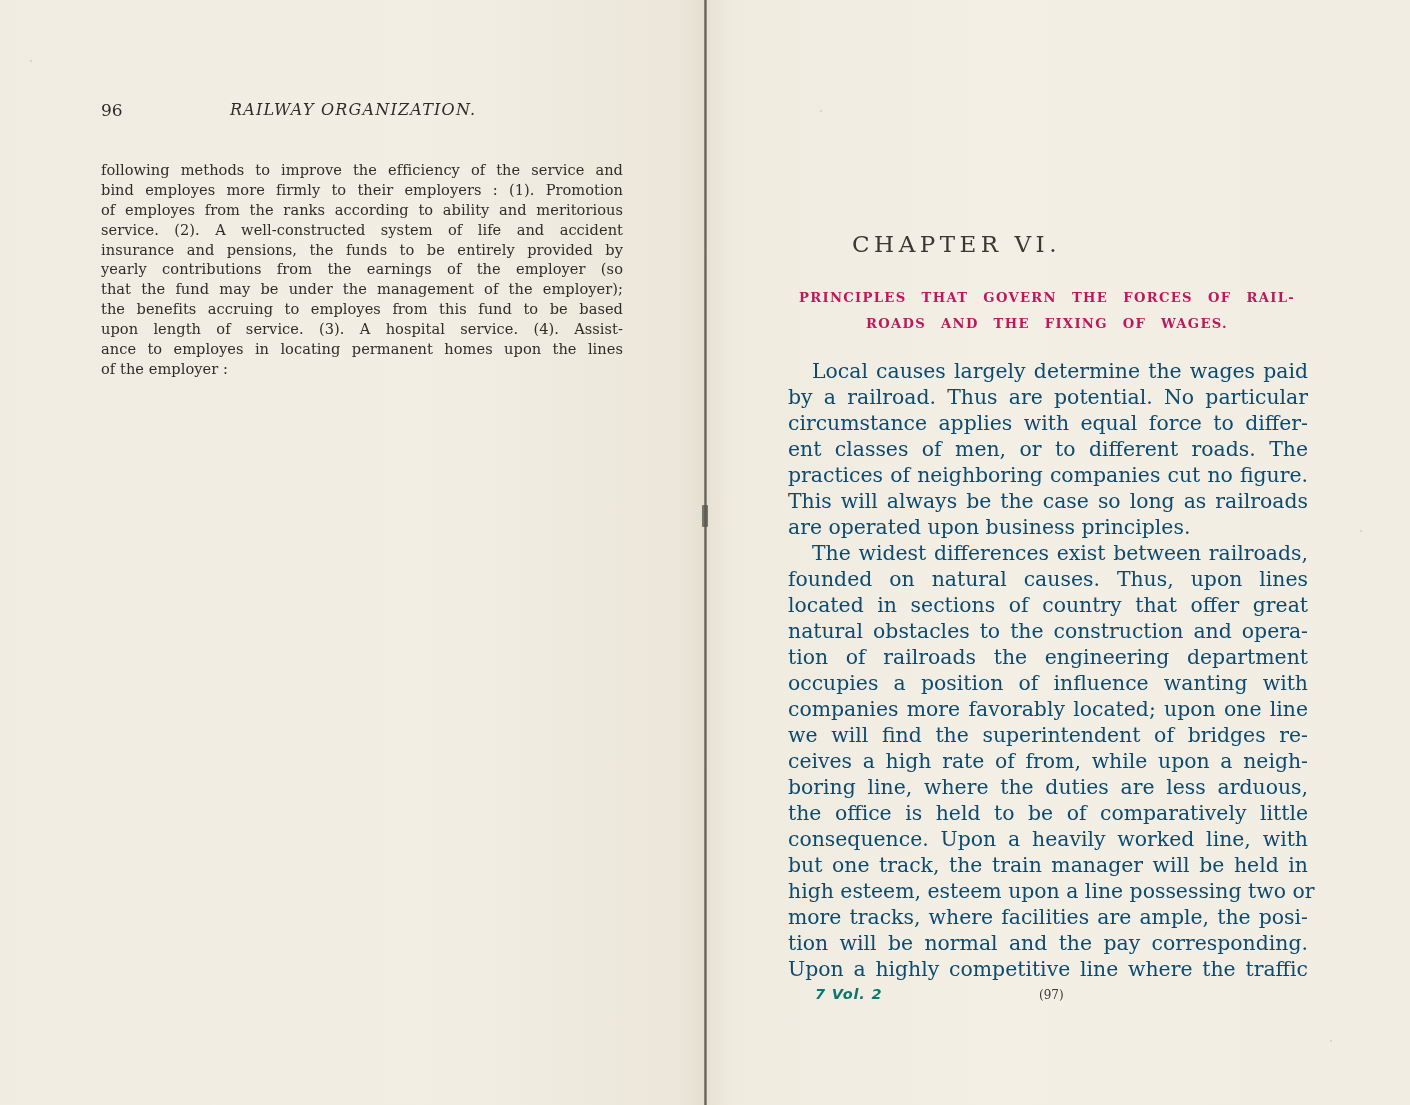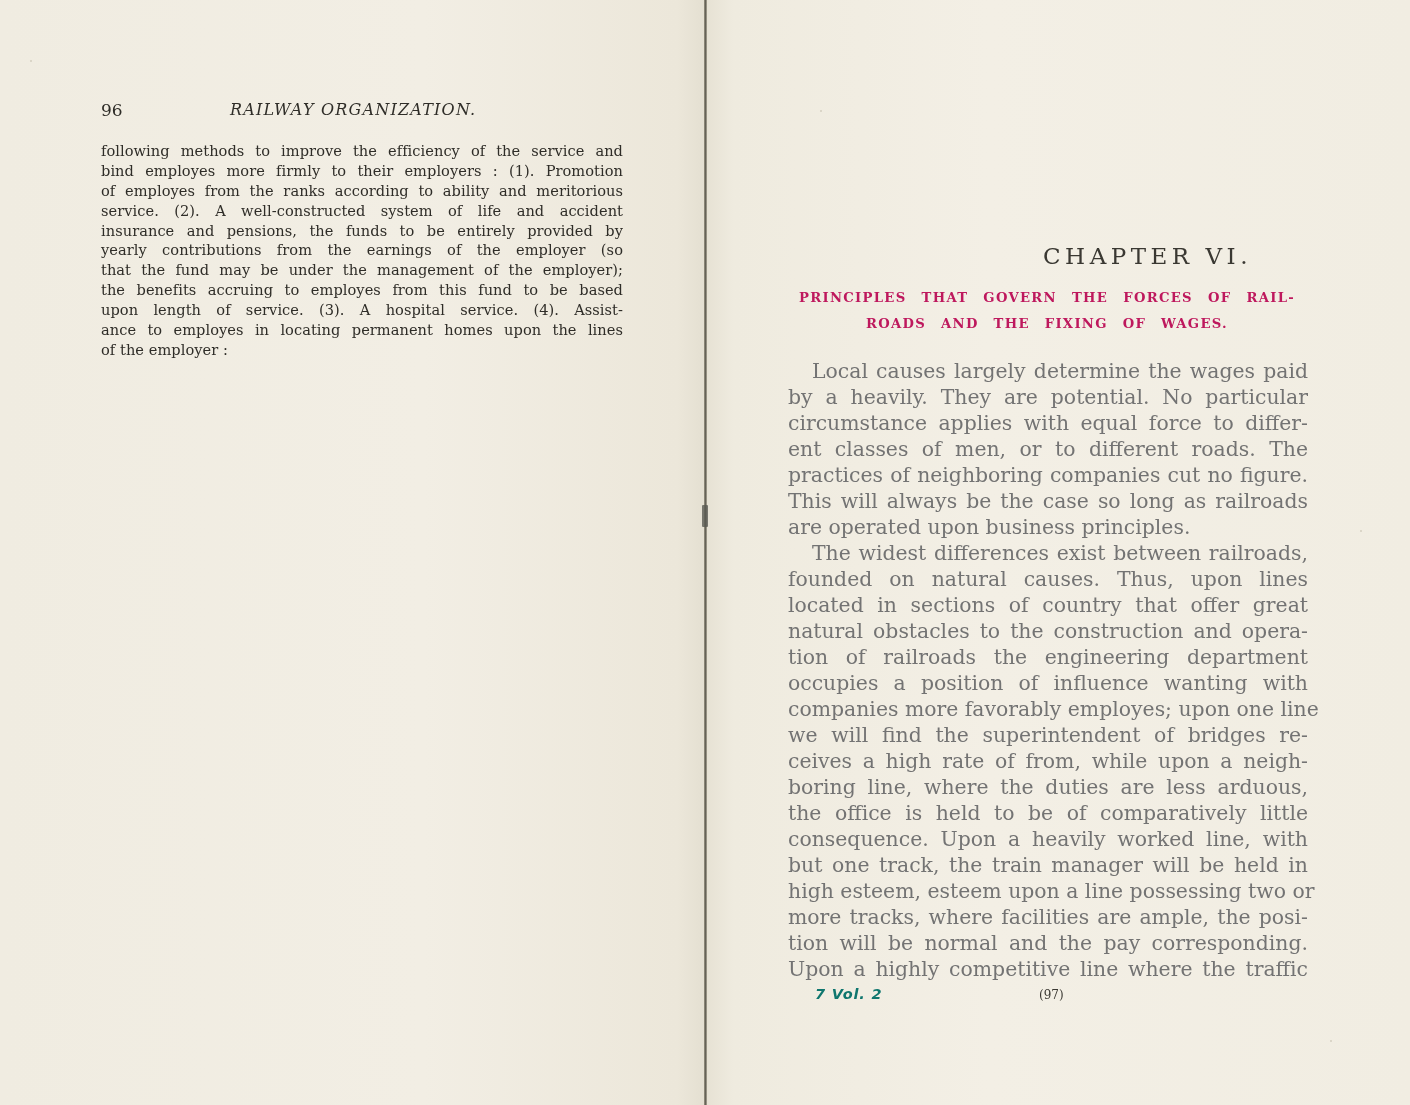--- a/index.html
+++ b/index.html
@@ -29,35 +29,36 @@
   }
   .line {
     position:absolute; white-space:nowrap;
     text-align:justify; text-align-last:justify;
     display:block;
   }
   .line.last { text-align-last:left; }
   .left-body .line {
     left:101px; width:522px; font-size:14.6px; height:20px; line-height:20px;
     letter-spacing:0.05px;
+    margin-top:19px;
   }
   .right-body .line {
     left:788px; width:520px; font-size:20.4px; height:26px; line-height:26px;
-    color:#737373;
+    color:#0c4a6e;
   }
   .right-body .line.indent { padding-left:24px; width:496px; }
   .page-number-left {
     position:absolute; left:101px; top:100px; font-size:17px; line-height:20px;
   }
   .running-head {
     position:absolute; left:230px; top:100px; font-size:16px; line-height:20px;
     font-style:italic; letter-spacing:1.2px;
   }
   .chapter-title {
-    position:absolute; left:852px; top:242px; width:400px; text-align:right;
+    position:absolute; left:852px; top:230px; width:400px; text-align:left;
     font-size:23px; letter-spacing:4.5px; line-height:28px; color:#3a3832;
   }
   .chapter-sub {
     position:absolute; font-size:13.2px; letter-spacing:1.3px; line-height:18px;
     font-weight:bold; color:#be185d; white-space:nowrap;
     text-align:justify; text-align-last:justify;
   }
   .sub1 { left:799px; top:289px; width:496px; }
   .sub2 { left:866px; top:315px; width:362px; }
   .footer-sig {
@@ -94,33 +95,33 @@
     <span class="line" style="top:320px">ance to employes in locating permanent homes upon the lines</span>
     <span class="line last" style="top:340px">of the employer :</span>
   </div>
 
   <div class="chapter-title">CHAPTER VI.</div>
   <div class="chapter-sub sub1">PRINCIPLES THAT GOVERN THE FORCES OF RAIL-</div>
   <div class="chapter-sub sub2">ROADS AND THE FIXING OF WAGES.</div>
 
   <div class="right-body">
     <span class="line indent" style="top:358px">Local causes largely determine the wages paid</span>
-    <span class="line" style="top:384px">by a heavily. They are potential. No particular</span>
+    <span class="line" style="top:384px">by a railroad. Thus are potential. No particular</span>
     <span class="line" style="top:410px">circumstance applies with equal force to differ-</span>
     <span class="line" style="top:436px">ent classes of men, or to different roads. The</span>
     <span class="line" style="top:462px">practices of neighboring companies cut no figure.</span>
     <span class="line" style="top:488px">This will always be the case so long as railroads</span>
     <span class="line last" style="top:514px">are operated upon business principles.</span>
     <span class="line indent" style="top:540px">The widest differences exist between railroads,</span>
     <span class="line" style="top:566px">founded on natural causes. Thus, upon lines</span>
     <span class="line" style="top:592px">located in sections of country that offer great</span>
     <span class="line" style="top:618px">natural obstacles to the construction and opera-</span>
     <span class="line" style="top:644px">tion of railroads the engineering department</span>
     <span class="line" style="top:670px">occupies a position of influence wanting with</span>
-    <span class="line" style="top:696px">companies more favorably employes; upon one line</span>
+    <span class="line" style="top:696px">companies more favorably located; upon one line</span>
     <span class="line" style="top:722px">we will find the superintendent of bridges re-</span>
     <span class="line" style="top:748px">ceives a high rate of from, while upon a neigh-</span>
     <span class="line" style="top:774px">boring line, where the duties are less arduous,</span>
     <span class="line" style="top:800px">the office is held to be of comparatively little</span>
     <span class="line" style="top:826px">consequence. Upon a heavily worked line, with</span>
     <span class="line" style="top:852px">but one track, the train manager will be held in</span>
     <span class="line" style="top:878px">high esteem, esteem upon a line possessing two or</span>
     <span class="line" style="top:904px">more tracks, where facilities are ample, the posi-</span>
     <span class="line" style="top:930px">tion will be normal and the pay corresponding.</span>
     <span class="line" style="top:956px">Upon a highly competitive line where the traffic</span>

